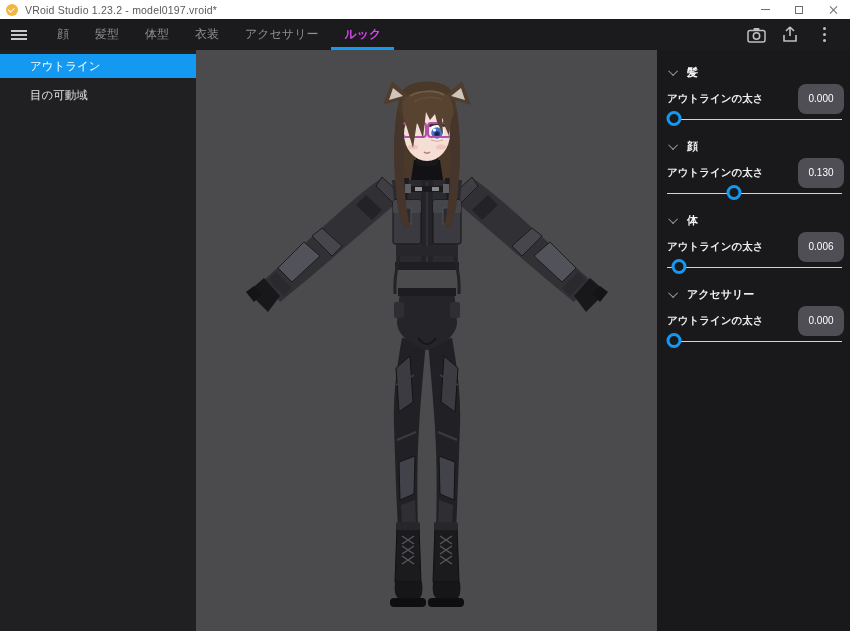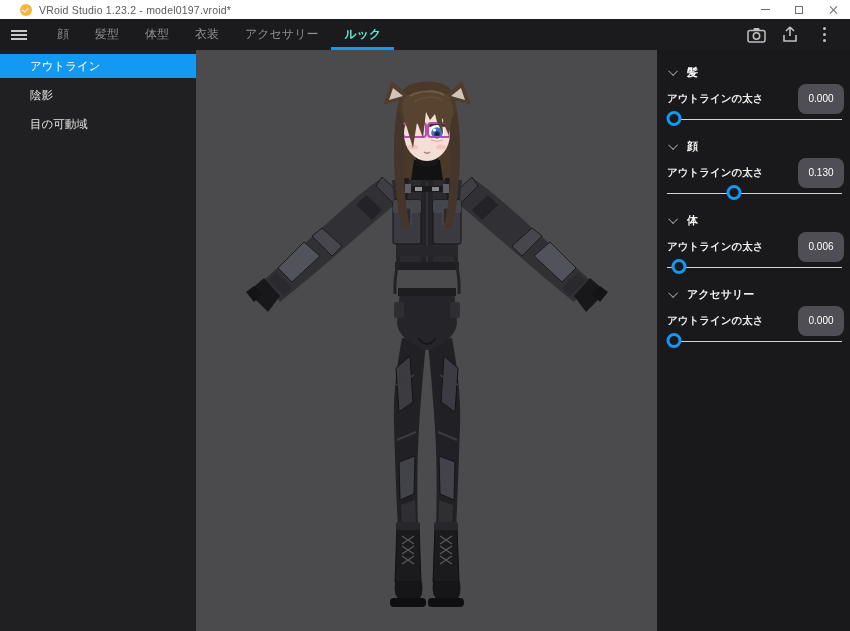--- a/index.html
+++ b/index.html
@@ -2,21 +2,21 @@
 <html><head>
 <meta charset="utf-8">
 <style>
   * { margin:0; padding:0; box-sizing:border-box; }
   html,body { width:850px; height:631px; overflow:hidden; background:#000;
     font-family:"Liberation Sans","DejaVu Sans",sans-serif; }
   .app { width:850px; height:631px; display:flex; flex-direction:column; }
 
   
   .titlebar { height:19px; background:#ffffff; display:flex; align-items:center;
-    padding-left:20px; flex:0 0 auto; }
+    padding-left:6px; flex:0 0 auto; }
   .app-logo { width:12px; height:12px; border-radius:50%; background:#f4b63f;
     display:inline-flex; align-items:center; justify-content:center; margin-right:7px; }
   .app-logo::after { content:""; width:5px; height:3px; border-left:1.6px solid #fff;
     border-bottom:1.6px solid #fff; transform:rotate(-45deg) translateY(-1px); }
   .title-text { font-size:10.5px; color:#5a5a5a; letter-spacing:.2px; }
   .win-controls { margin-left:auto; display:flex; height:100%; }
   .win-btn { width:34px; height:100%; display:flex; align-items:center; justify-content:center; }
   .glyph-min { width:9px; height:1px; background:#6f6f6f; display:block; }
   .glyph-max { width:8px; height:8px; border:1px solid #6f6f6f; display:block; }
   .glyph-close { position:relative; width:10px; height:10px; display:block; }
@@ -26,21 +26,21 @@
 
   
   .navbar { height:31px; background:#1b1b1d; display:flex; align-items:stretch; flex:0 0 auto; }
   .hamburger { width:38px; display:flex; align-items:center; justify-content:center; }
   .hamburger .bars { width:16px; height:10px; border-top:2px solid #c9c9c9;
     border-bottom:2px solid #c9c9c9; position:relative; }
   .hamburger .bars::after { content:""; position:absolute; left:0; top:2px; width:16px; height:2px; background:#c9c9c9; }
   .tabs { display:flex; margin-left:6px; }
   .tab { padding:0 13px; display:flex; align-items:center; font-size:12px; color:#8f8f8f;
     border-bottom:3px solid transparent; padding-top:3px; cursor:default; }
-  .tab.active { color:#5eead4; font-weight:bold; border-bottom-color:#1499f2;font-family:Liberation Mono, monospace; }
+  .tab.active { color:#d946ef; font-weight:bold; border-bottom-color:#1499f2;font-family:Liberation Mono, monospace; }
   .nav-actions { margin-left:auto; display:flex; align-items:center; gap:14px; padding-right:16px; }
   .nav-icon { width:20px; height:20px; display:flex; align-items:center; justify-content:center; }
   .kebab { width:3px; height:15px; display:flex; flex-direction:column; justify-content:space-between; }
   .kebab i { width:3px; height:3px; border-radius:50%; background:#c0c0c0; }
 
   
   .content { flex:1; display:flex; min-height:0; }
   .sidebar { width:196px; background:#202022; padding-top:4px; flex:0 0 auto; }
   .side-item { height:24px; margin-bottom:5px; display:flex; align-items:center;
     padding-left:30px; font-size:11.5px; color:#e2e2e2; cursor:default; }
@@ -118,21 +118,20 @@
             <i></i>
           </span>
       </span>
     </div>
   </div>
 
   <div class="content">
 
     <div class="sidebar">
       <div class="side-item selected">アウトライン</div>
-      <div class="side-item">陰影</div>
       <div class="side-item">目の可動域</div>
     </div>
 
     <div class="viewport" title="3D preview: anime-style girl with brown hair, cat ears, glasses, black tactical suit and boots, A-pose">
       <svg width="461" height="581" viewBox="0 0 461 581">
 
         <path d="M206,42 C212,28 250,28 256,42 C263,58 264,85 263,112 C262,148 258,165 253,178 L209,178 C204,165 200,148 199,112 C198,85 199,58 206,42 Z" fill="#4a3829"></path>
 
         <polygon points="187,55 196,31 214,47" fill="#503d2d"></polygon>
         <polygon points="193,50 197,38 207,46" fill="#cfc5bb"></polygon>

